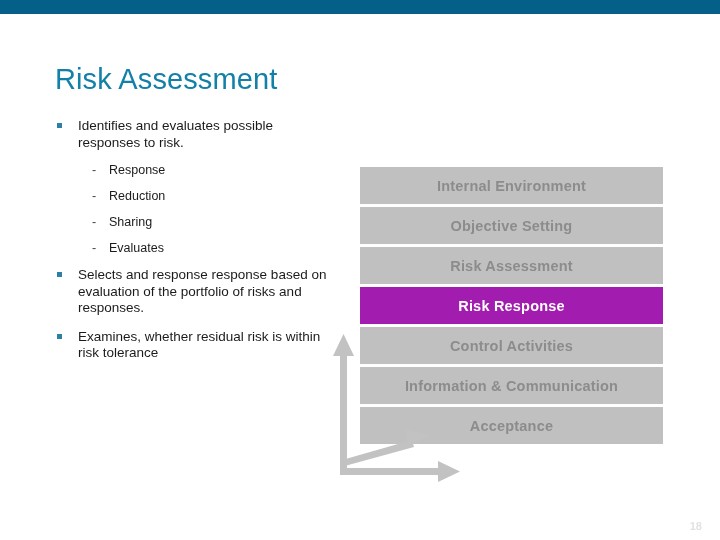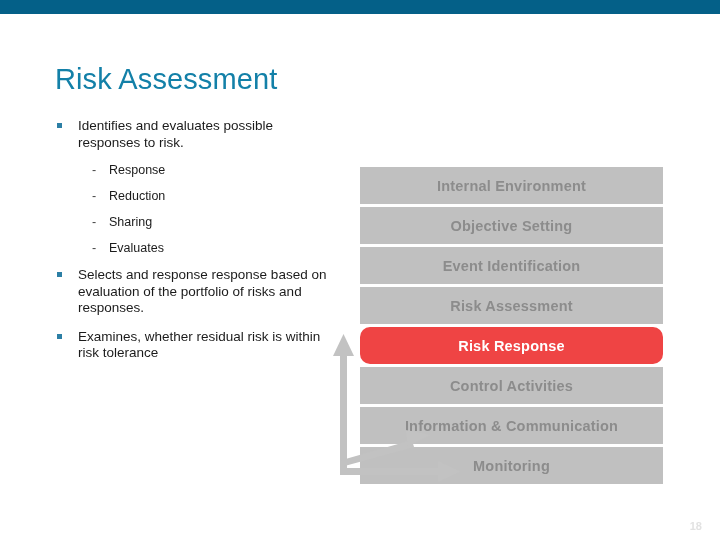--- a/index.html
+++ b/index.html
@@ -74,23 +74,22 @@
     margin-bottom:3px;
     background:#c0c0c0;
     display:flex;align-items:center;justify-content:center;
     color:#8c8c8c;
     font-size:14.5px;
     font-weight:bold;
     letter-spacing:0.2px;
     white-space:nowrap;
   }
   .bar.hl{
-    background:#ef4444;
+    background:#a21caf;
     color:#ffffff;
-    border-radius:10px;
   }
   
   .arrows{
     position:absolute;left:330px;top:290px;
     width:150px;height:200px;
     pointer-events:none;
   }
   
   .pagenum{
     position:absolute;right:18px;bottom:8px;
@@ -144,26 +143,25 @@
     <div class="b-item">
       <span class="sq"></span>
       <span>Examines, whether residual risk is within risk tolerance</span>
     </div>
 
   </div>
 
   <div class="stack">
     <div class="bar">Internal Environment</div>
     <div class="bar">Objective Setting</div>
-    <div class="bar">Event Identification</div>
     <div class="bar">Risk Assessment</div>
     <div class="bar hl">Risk Response</div>
     <div class="bar">Control Activities</div>
     <div class="bar">Information &amp; Communication</div>
-    <div class="bar">Monitoring</div>
+    <div class="bar">Acceptance</div>
   </div>
 
   <svg class="arrows" viewBox="0 0 150 200">
 
     <g fill="#c2c2c2">
       <rect x="10" y="62" width="7" height="123"></rect>
       <polygon points="13.5,44 24,66 3,66"></polygon>
     </g>
 
     <g fill="#c2c2c2">

